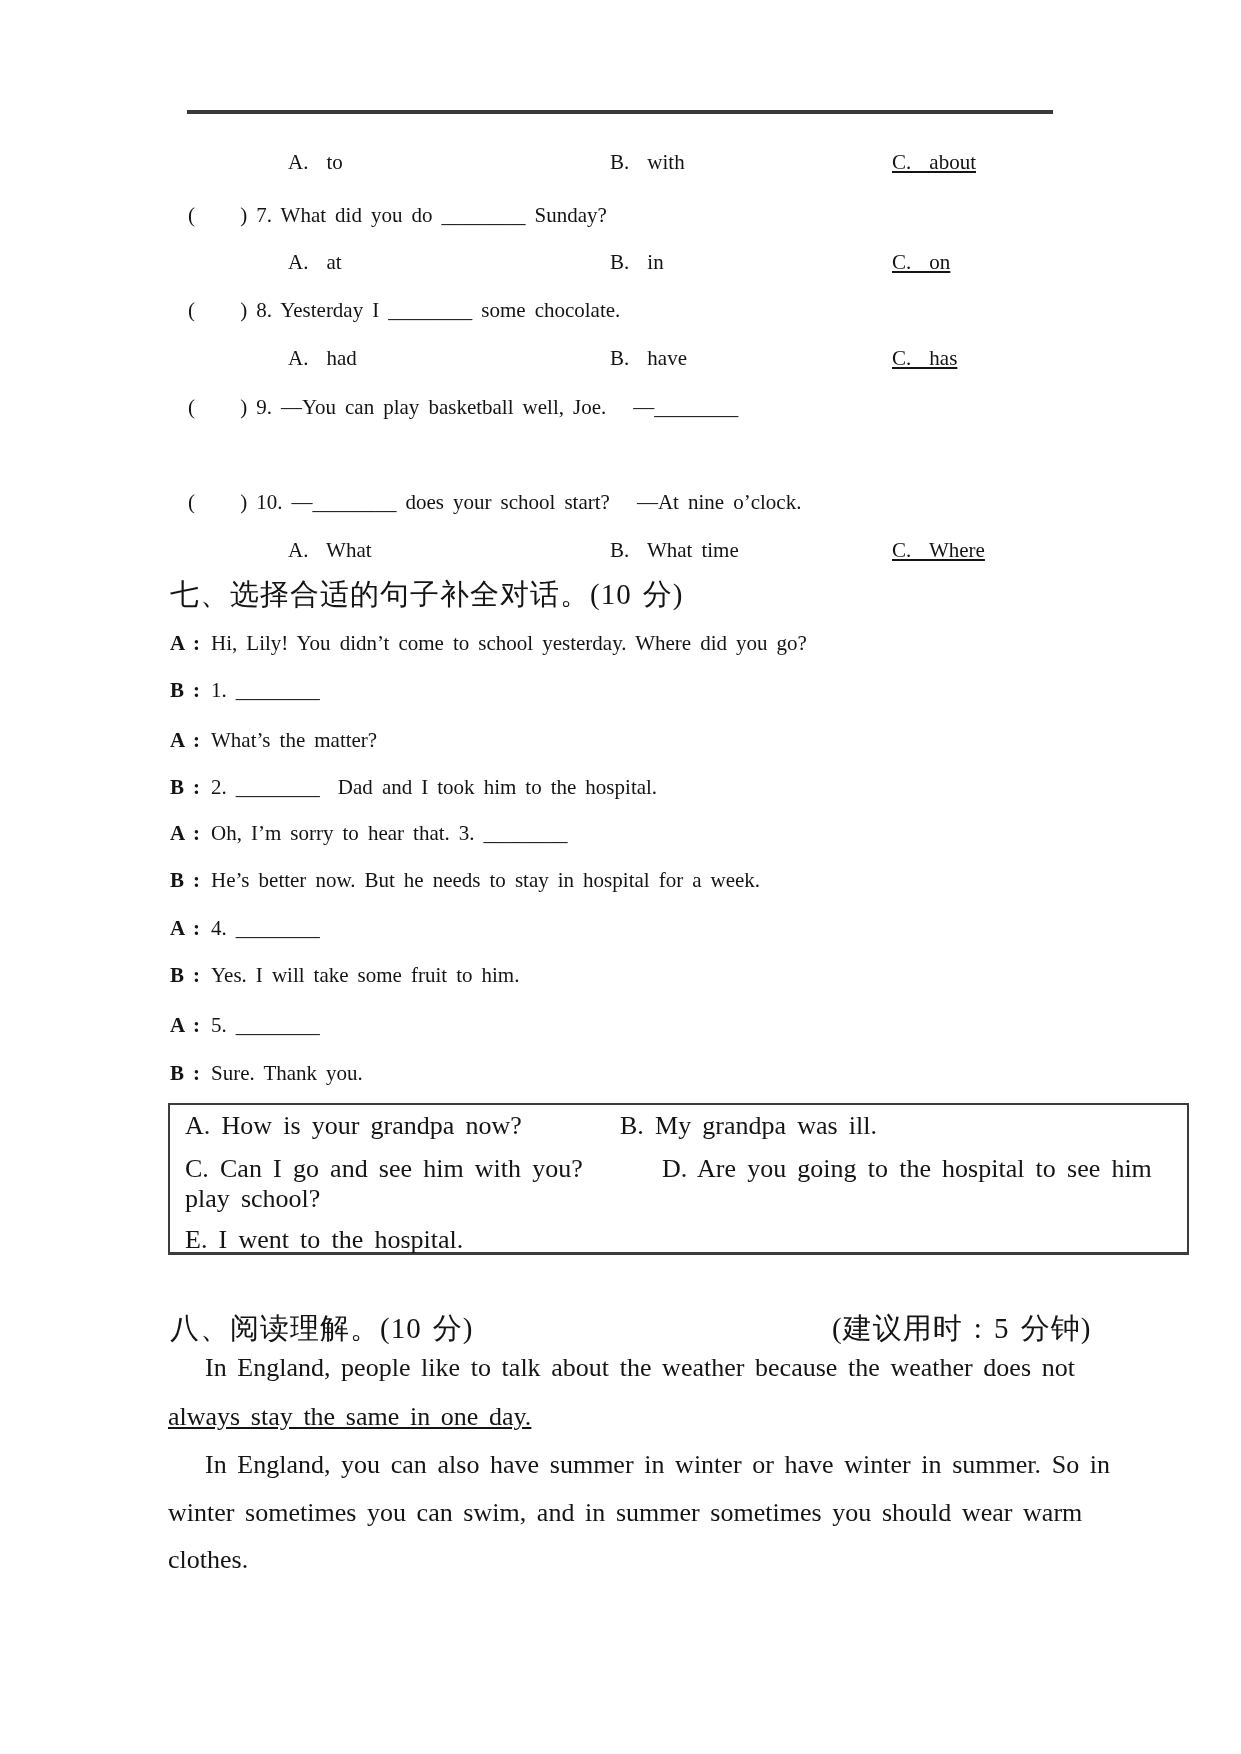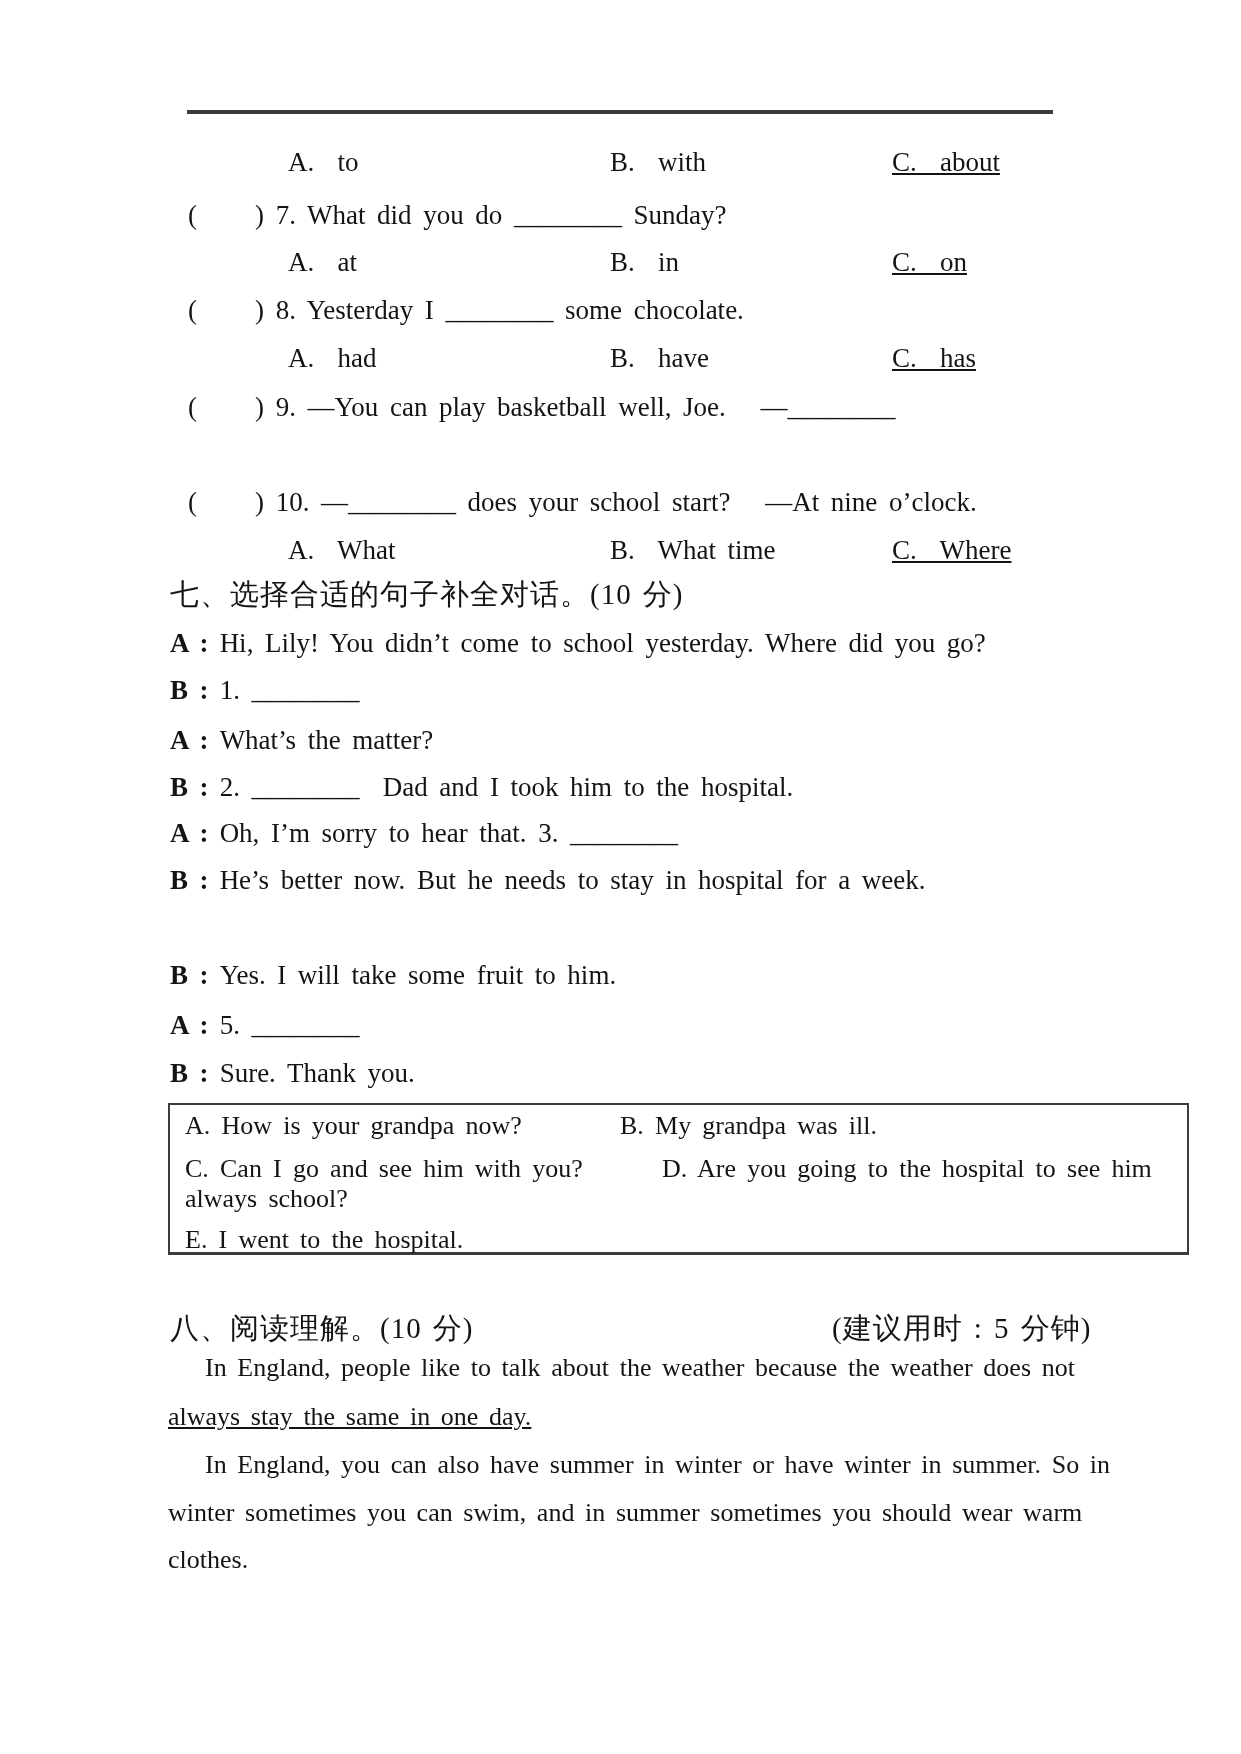--- a/index.html
+++ b/index.html
@@ -11,21 +11,21 @@
     font-family:"Liberation Serif","DejaVu Serif",serif;
     color:#141414;
     overflow:hidden;
   }
   .row{
     position:absolute;
     left:0;top:0;
     width:1241px;
     height:40px;
     line-height:40px;
-    font-size:27px;
+    font-size:21px;
     white-space:nowrap;
     word-spacing:0.18em;
   }
   .stem{left:188px;width:1000px;}
   .dlg{left:170px;width:1000px;}
   .col{position:absolute;top:0;}
   .ca{left:288px;}
   .cb{left:610px;}
   .cc{left:892px;text-decoration:underline;}
   .spk{font-weight:bold;margin-right:11px;}
@@ -110,36 +110,39 @@
   </div>
   <div class="row dlg" style="top:767px">
     <b class="spk">B :</b><span>2. ________ &nbsp;Dad and I took him to the hospital.</span>
   </div>
   <div class="row dlg" style="top:813px">
     <b class="spk">A :</b><span>Oh, I’m sorry to hear that. 3. ________</span>
   </div>
   <div class="row dlg" style="top:860px">
     <b class="spk">B :</b><span>He’s better now. But he needs to stay in hospital for a week.</span>
   </div>
+  <div class="row dlg" style="top:908px">
+    <b class="spk">A :</b><span>4. ________</span>
+  </div>
   <div class="row dlg" style="top:955px">
     <b class="spk">B :</b><span>Yes. I will take some fruit to him.</span>
   </div>
   <div class="row dlg" style="top:1005px">
     <b class="spk">A :</b><span>5. ________</span>
   </div>
   <div class="row dlg" style="top:1053px">
     <b class="spk">B :</b><span>Sure. Thank you.</span>
   </div>
 
   <div class="options-box">
     <span class="boxrow" style="left:15px;top:4px">A. How is your grandpa now?</span>
     <span class="boxrow" style="left:450px;top:4px">B. My grandpa was ill.</span>
     <span class="boxrow" style="left:15px;top:47px">C. Can I go and see him with you?</span>
     <span class="boxrow" style="left:492px;top:47px">D. Are you going to the hospital to see him</span>
-    <span class="boxrow" style="left:15px;top:77px">always school?</span>
+    <span class="boxrow" style="left:15px;top:77px">play school?</span>
     <span class="boxrow" style="left:15px;top:118px">E. I went to the hospital.</span>
   </div>
 
   <div class="row dlg heading" style="top:1308px">
     <span>八、阅读理解。(10 分)</span>
     <span class="time-hint" style="left:662px">(建议用时 : 5 分钟)</span>
   </div>
 
   <div class="passage-line" style="left:205px;top:1348px;">In England, people like to talk about the weather because the weather does not</div>
   <div class="passage-line" style="left:168px;top:1397px;text-decoration:underline;">always stay the same in one day.</div>

